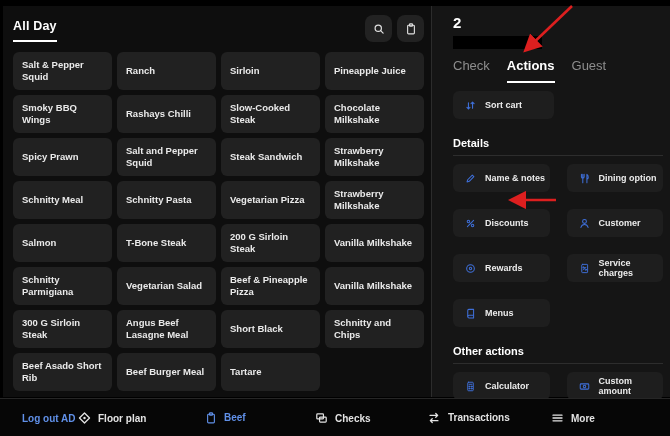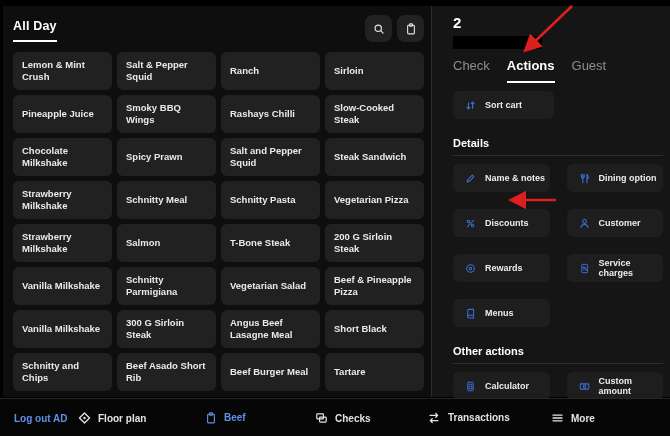--- a/index.html
+++ b/index.html
@@ -67,21 +67,20 @@
               <svg class="i" width="12" height="12" viewBox="0 0 16 16" fill="none" stroke="currentColor" stroke-width="1.5" stroke-linejoin="round">
                   <rect x="3.5" y="3" width="9" height="11.5" rx="1.2"></rect>
                   <rect x="6" y="1.2" width="4" height="3.2" rx="0.8"></rect>
                 </svg>
             </span>
           </div>
         </div>
       </div>
 
       <div class="tile-grid">
-        <div class="tile">Lemon &amp; Mint Crush</div>
         <div class="tile">Salt &amp; Pepper Squid</div>
         <div class="tile">Ranch</div>
         <div class="tile">Sirloin</div>
         <div class="tile">Pineapple Juice</div>
         <div class="tile">Smoky BBQ Wings</div>
         <div class="tile">Rashays Chilli</div>
         <div class="tile">Slow-Cooked Steak</div>
         <div class="tile">Chocolate Milkshake</div>
         <div class="tile">Spicy Prawn</div>
         <div class="tile">Salt and Pepper Squid</div>
@@ -244,21 +243,21 @@
                 <path d="M2 8.4h3.6l1 1.6h2.8l1-1.6H14"></path>
               </svg>
           </span>
           <span>Open drawer</span>
         </div>
       </div>
     </div>
   </div>
 
   <div class="bottom-bar">
-    <div class="nav-item nav-blue" style="left:14px;">
+    <div class="nav-item nav-blue" style="left:22px;">
       <span>Log out AD</span>
     </div>
     <div class="nav-item" style="left:78px;">
       <span class="nicon">
         <svg class="i" width="13" height="13" viewBox="0 0 16 16" fill="none" stroke="currentColor" stroke-width="1.6" stroke-linejoin="round">
             <path d="M8 1.8L14.2 8 8 14.2 1.8 8z"></path>
             <circle cx="8" cy="8" r="1.5" fill="currentColor" stroke="none"></circle>
           </svg>
       </span>
       <span>Floor plan</span>

